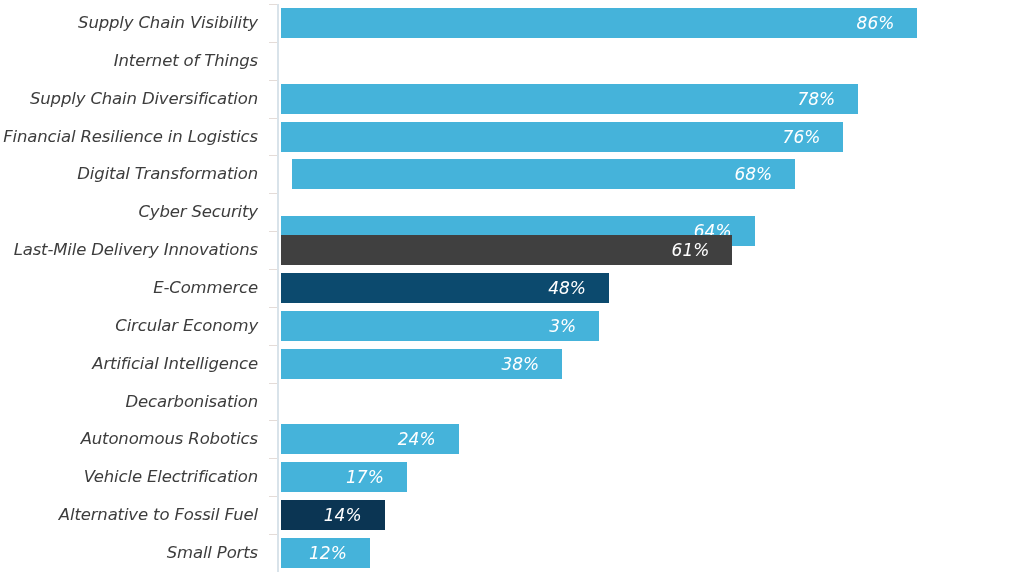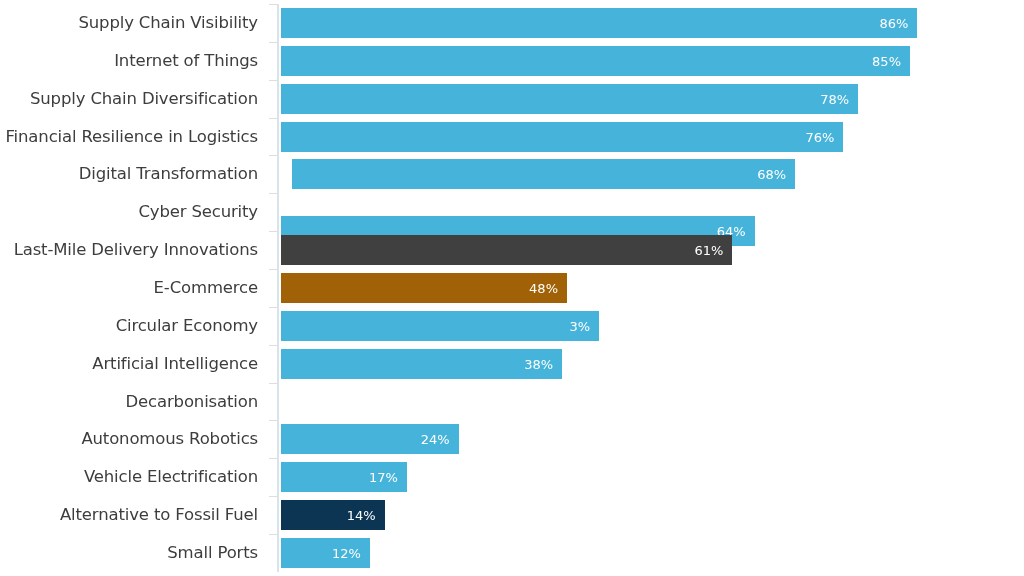--- a/index.html
+++ b/index.html
@@ -12,20 +12,21 @@
     height: 576px;
     overflow: hidden;
     font-family: "DejaVu Sans", "Liberation Sans", sans-serif;
   }
 
   #chart-root {
     position: relative;
     width: 1024px;
     height: 576px;
     background: #ffffff;
+    font-style: italic;
   }
 
   .plot-area {
     position: absolute;
     left: 0;
     top: 0;
     width: 1024px;
     height: 576px;
   }
 
@@ -87,26 +88,26 @@
     background: #45b3da;
     box-sizing: border-box;
   }
 
   .bar.highlight {
     background: #0b3553;
   }
 
   .bar-value {
     position: absolute;
-    right: 9px;
+    right: 23px;
     top: 0;
     height: 30px;
     line-height: 31px;
     color: #ffffff;
-    font-size: 13px;
+    font-size: 17px;
     font-family: "DejaVu Sans", "Liberation Sans", sans-serif;
     white-space: nowrap;
   }
 </style>
 </head>
 <body>
 
 <div id="chart-root">
   <div class="plot-area">
     <div class="axis-line"></div>
@@ -114,23 +115,20 @@
         <div class="bar-row" style="top: 8px;">
           <div class="cat-label">Supply Chain Visibility</div>
           <div class="tick"></div>
           <div class="bar" style="width: 636.4px; background: rgb(69, 179, 218);">
             <span class="bar-value">86%</span>
           </div>
         </div>
         <div class="bar-row" style="top: 45.85px;">
           <div class="cat-label">Internet of Things</div>
           <div class="tick"></div>
-          <div class="bar" style="width: 629px; background: rgb(69, 179, 218);">
-            <span class="bar-value">85%</span>
-          </div>
         </div>
         <div class="bar-row" style="top: 83.7px;">
           <div class="cat-label">Supply Chain Diversification</div>
           <div class="tick"></div>
           <div class="bar" style="width: 577.2px; background: rgb(69, 179, 218);">
             <span class="bar-value">78%</span>
           </div>
         </div>
         <div class="bar-row" style="top: 121.55px; border-radius: 14px;">
           <div class="cat-label">Financial Resilience in Logistics</div>
@@ -156,21 +154,21 @@
         <div class="bar-row" style="top: 235.1px;">
           <div class="cat-label">Last-Mile Delivery Innovations</div>
           <div class="tick"></div>
           <div class="bar" style="width: 451.4px; background: #404040;">
             <span class="bar-value">61%</span>
           </div>
         </div>
         <div class="bar-row" style="top: 272.95px; padding-left: 20px;">
           <div class="cat-label">E-Commerce</div>
           <div class="tick"></div>
-          <div class="bar" style="width: 286px; background: #a16207;">
+          <div class="bar" style="width: 328px; background: #0c4a6e;">
             <span class="bar-value">48%</span>
           </div>
         </div>
         <div class="bar-row" style="top: 310.8px;">
           <div class="cat-label">Circular Economy</div>
           <div class="tick"></div>
           <div class="bar" style="width: 318.2px; background: rgb(69, 179, 218);">
             <span class="bar-value">3%</span>
           </div>
         </div>

